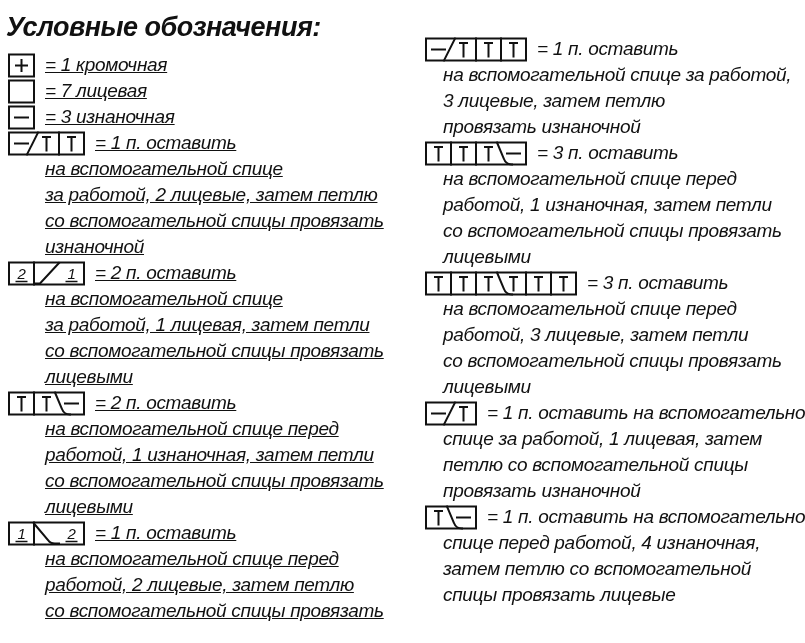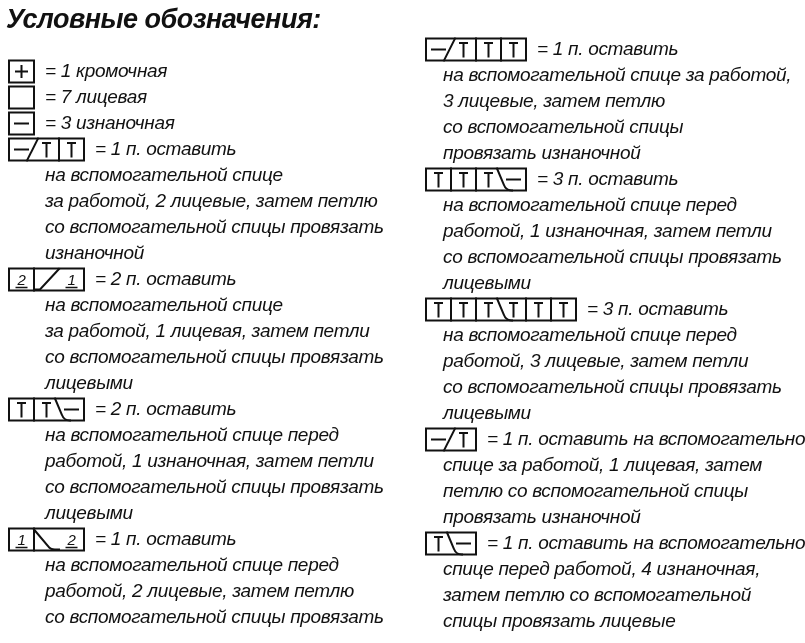--- a/index.html
+++ b/index.html
@@ -1,21 +1,21 @@
 <!DOCTYPE html>
 <html><head>
 <meta charset="utf-8">
 <style>
   html,body{margin:0;padding:0;background:#fff;}
   .page{position:relative;width:805px;height:643px;background:#ffffff;overflow:hidden;
         font-family:"Liberation Sans",sans-serif;color:#111;}
-  .title{position:absolute;left:6px;top:4px;font-size:27px;font-weight:bold;font-style:italic;
+  .title{position:absolute;left:6px;top:12px;font-size:27px;font-weight:bold;font-style:italic;
          letter-spacing:-0.5px;white-space:nowrap;}
   .col{position:absolute;}
-  .col-left{left:8px;top:58px;width:400px;}
+  .col-left{left:8px;top:52px;width:400px;text-decoration:underline;}
   .col-right{left:425px;top:36px;width:378px;}
   .entry{margin:0;}
   .line{height:26px;display:flex;align-items:center;font-style:italic;font-size:19px;
         letter-spacing:-0.3px;white-space:nowrap;}
   .first{gap:9px;}
   .col-left .cont{margin-left:37px;}
   .col-right .cont{margin-left:18px;}
   .sym{display:inline-flex;align-items:center;}
   .sym svg{display:block;}
 </style>
@@ -147,21 +147,20 @@
               <path d="M 7 12.5 H 20" stroke="#111111" stroke-width="2" fill="none" stroke-linecap="square"></path>
               <path d="M 35 6 H 42 M 38.5 6 V 19.5" stroke="#111111" stroke-width="2" fill="none" stroke-linecap="square"></path>
               <path d="M 60 6 H 67 M 63.5 6 V 19.5" stroke="#111111" stroke-width="2" fill="none" stroke-linecap="square"></path>
               <path d="M 85 6 H 92 M 88.5 6 V 19.5" stroke="#111111" stroke-width="2" fill="none" stroke-linecap="square"></path>
             </svg>
           </span>
           <span>= 1 п. оставить</span>
         </div>
         <div class="line cont">на вспомогательной спице за работой,</div>
         <div class="line cont">3 лицевые, затем петлю</div>
-        <div class="line cont">со вспомогательной спицы</div>
         <div class="line cont">провязать изнаночной</div>
       </div>
       <div class="entry">
         <div class="line first">
           <span class="sym">
             <svg width="103" height="25" viewBox="0 0 103 25">
               <rect x="1" y="1.5" width="100" height="22" stroke="#111111" stroke-width="2" fill="none" stroke-linecap="square"></rect>
               <line x1="26" y1="1.5" x2="26" y2="23.5" stroke="#111111" stroke-width="2" fill="none" stroke-linecap="square"></line>
               <line x1="51" y1="1.5" x2="51" y2="23.5" stroke="#111111" stroke-width="2" fill="none" stroke-linecap="square"></line>
               <path d="M 72 1.5 L 79 18 Q 81 23.5 87 23.5" stroke="#111111" stroke-width="2" fill="none" stroke-linecap="square"></path>

